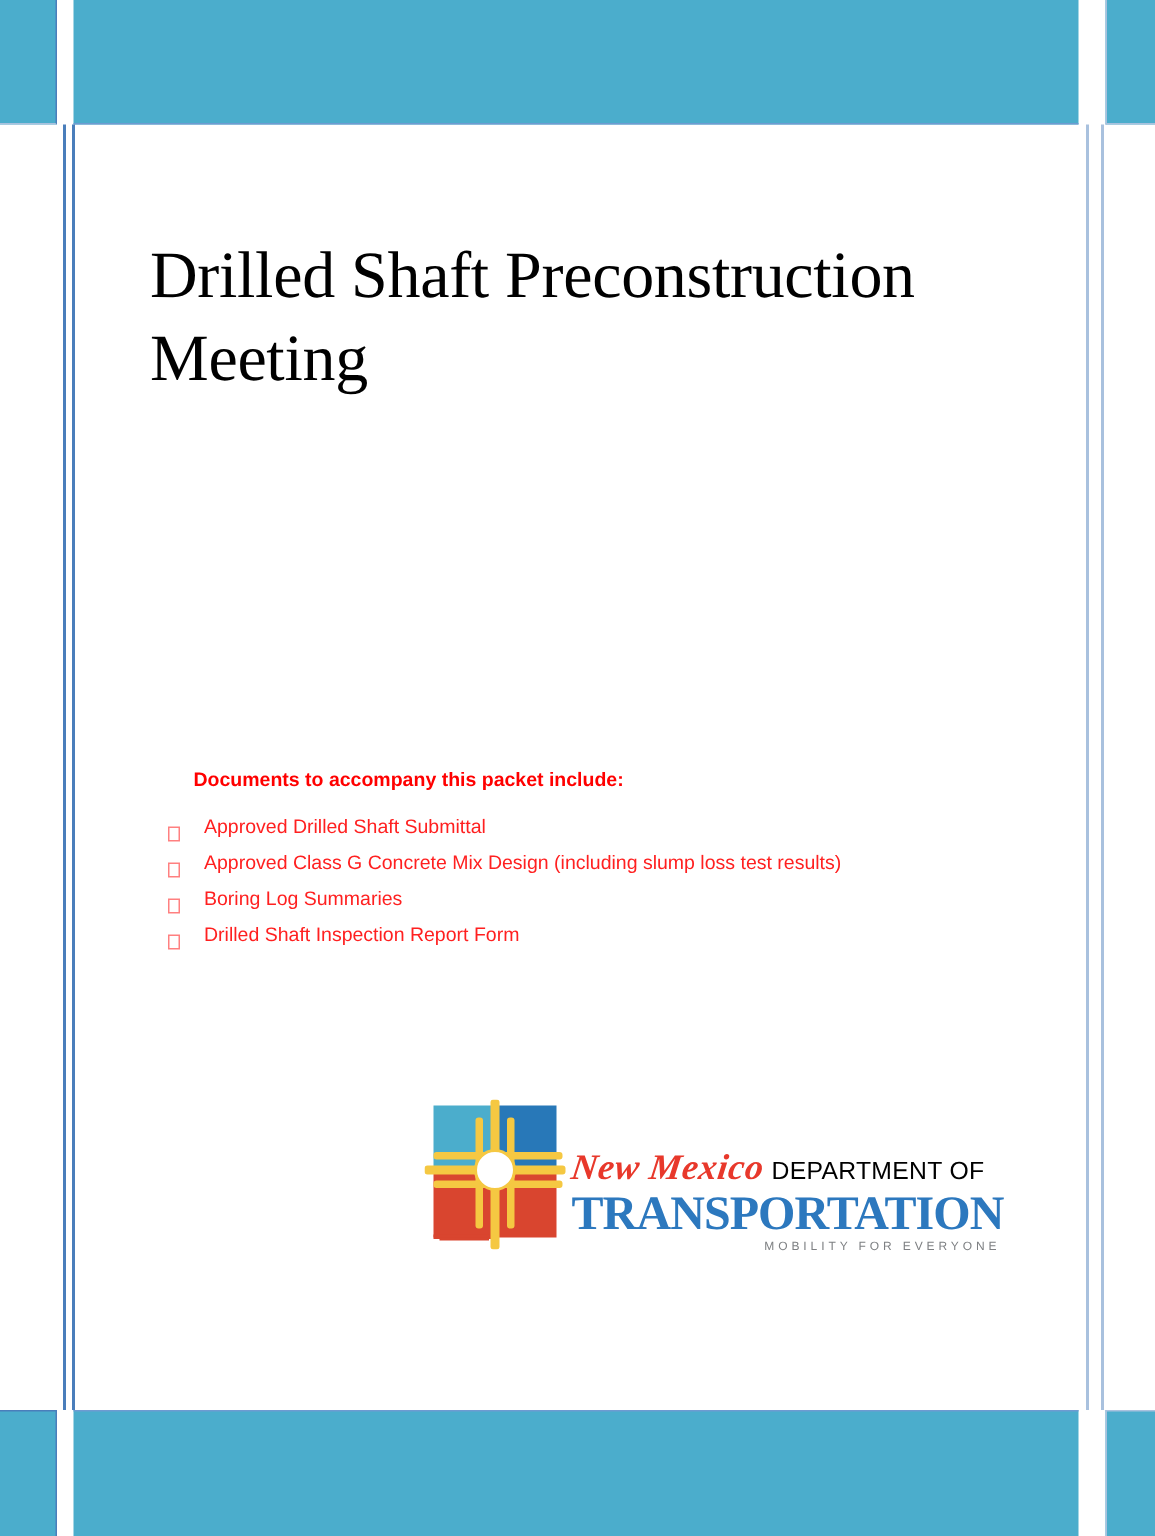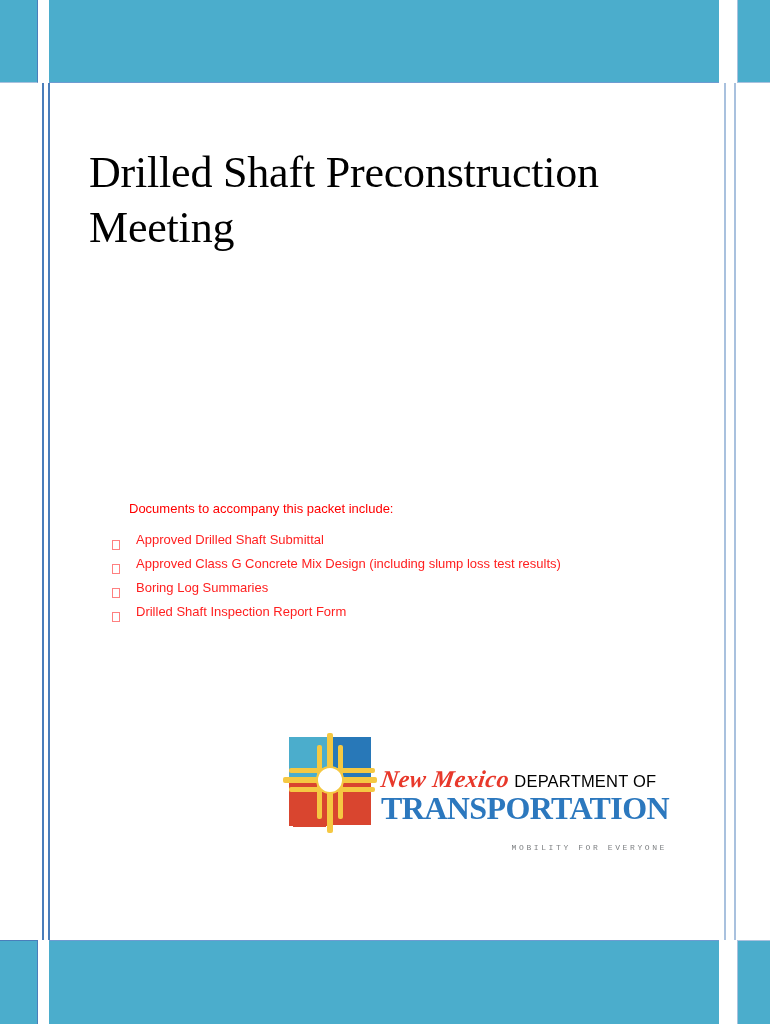--- a/index.html
+++ b/index.html
@@ -69,21 +69,21 @@
     left: 89px; top: 83px;
     width: 600px; height: 857px;
   }
 
   .doc-title {
     font-family: "Liberation Serif", serif;
     font-size: 44px;
     line-height: 1.26;
     font-weight: 400;
     color: #000000;
-    margin: 0;
+    margin: 11px;
     padding-top: 62px;
     letter-spacing: -0.2px;
   }
   .doc-subtitle {
     font-family: "Liberation Serif", serif;
     font-size: 22px;
     font-weight: 400;
     color: #000000;
     margin: 4px 0 0 0;
     letter-spacing: -0.1px;
@@ -96,21 +96,21 @@
     font-weight: bold;
     color: #161616;
     line-height: 1.52;
   }
   .org-block div { white-space: nowrap; }
 
   .docs-heading {
     margin-top: 245px;
     font-family: "Liberation Sans", sans-serif;
     font-size: 13px;
-    font-weight: normal;
+    font-weight: bold;
     color: #FF0000;
     padding-left: 40px;
   }
 
   .docs-list {
     list-style: none;
     margin: 14px 0 0 0;
     padding: 0;
   }
   .docs-list li {
@@ -177,26 +177,26 @@
   .transportation {
     font-family: Liberation Serif, serif;
     font-weight: bold;
     font-size: 32px;
     color: #2C78BE;
     letter-spacing: -0.6px;
     line-height: 1.04;
     margin-top: 1px;
   }
   .tagline {
-    font-family: Liberation Mono, monospace;
+    font-family: Liberation Sans, sans-serif;
     font-size: 8px;
     color: #7E8083;
     letter-spacing: 2.6px;
     text-align: right;
-    margin-top: 18px;
+    margin-top: 1px;
     padding-right: 2px;
   }
 </style>
 </head>
 <body>
 
 <div class="frame">
   <div class="teal-top-left"></div>
   <div class="teal-top-main"></div>
   <div class="teal-top-right"></div>

